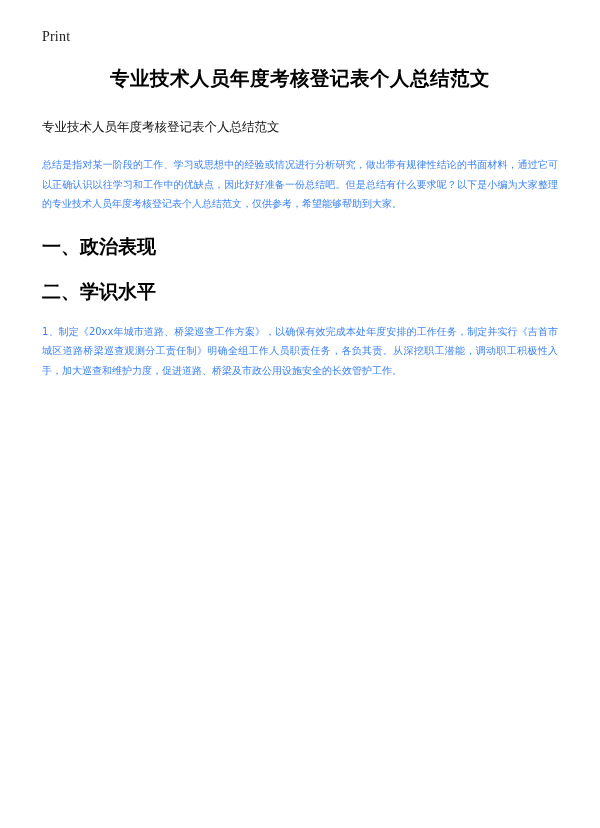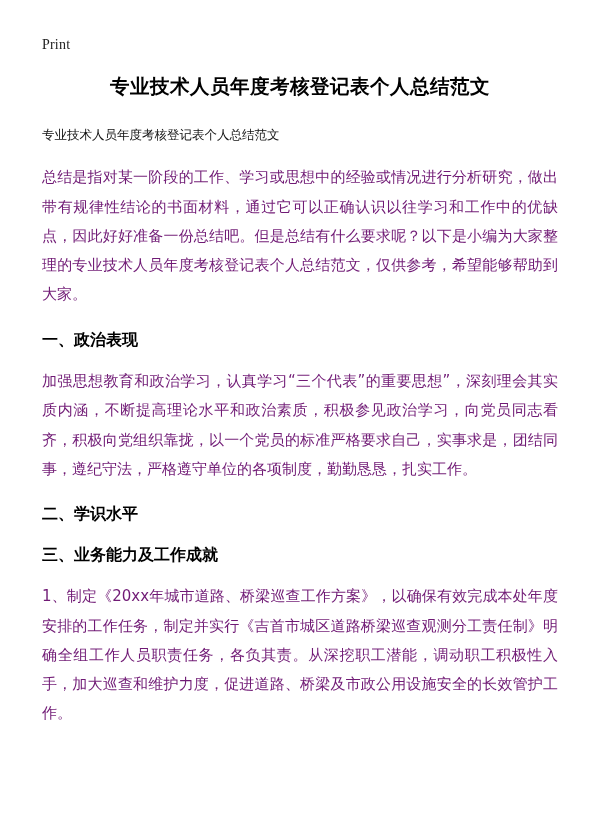--- a/index.html
+++ b/index.html
@@ -12,21 +12,21 @@
     height: 828px;
     font-family: "DejaVu Sans", "Liberation Sans", sans-serif;
     color: #1a1a1a;
     overflow: hidden;
   }
   .page {
     position: relative;
     width: 600px;
     height: 694px;
     box-sizing: border-box;
-    padding: 38px 42px 0 42px;
+    padding: 30px 42px 0 42px;
   }
   .print-label {
     font-family: "Liberation Serif", "DejaVu Serif", serif;
     font-size: 14px;
     color: #222;
     line-height: 1;
     margin: 0 0 22px 0;
     letter-spacing: 0.2px;
   }
   .doc-title {
@@ -38,29 +38,29 @@
     margin: 0 0 26px 0;
     line-height: 1.3;
   }
   .subtitle {
     font-size: 12.5px;
     color: #111;
     margin: 0 0 18px 0;
     line-height: 1.6;
   }
   p.body-text {
-    font-size: 15px;
+    font-size: 10px;
     line-height: 1.95;
-    color: #701a75;
+    color: #3b82f6;
     margin: 0 0 17px 0;
     text-align: justify;
     text-justify: inter-ideograph;
   }
   h2.section-heading {
-    font-size: 16px;
+    font-size: 19px;
     font-weight: bold;
     color: #000;
     margin: 0 0 15px 0;
     line-height: 1.6;
   }
 </style>
 </head>
 <body>
 
 <div class="page">
@@ -69,23 +69,21 @@
 
   <h1 class="doc-title">专业技术人员年度考核登记表个人总结范文</h1>
 
   <div class="subtitle">专业技术人员年度考核登记表个人总结范文</div>
 
   <p class="body-text">总结是指对某一阶段的工作、学习或思想中的经验或情况进行分析研究，做出带有规律性结论的书面材料，通过它可以正确认识以往学习和工作中的优缺点，因此好好准备一份总结吧。但是总结有什么要求呢？以下是小编为大家整理的专业技术人员年度考核登记表个人总结范文，仅供参考，希望能够帮助到大家。</p>
 
 
   <h2 class="section-heading">一、政治表现</h2>
 
-  <p class="body-text">加强思想教育和政治学习，认真学习“三个代表”的重要思想”，深刻理会其实质内涵，不断提高理论水平和政治素质，积极参见政治学习，向党员同志看齐，积极向党组织靠拢，以一个党员的标准严格要求自己，实事求是，团结同事，遵纪守法，严格遵守单位的各项制度，勤勤恳恳，扎实工作。</p>
 
   <h2 class="section-heading">二、学识水平</h2>
 
 
-  <h2 class="section-heading">三、业务能力及工作成就</h2>
 
 
   <p class="body-text">1、制定《20xx年城市道路、桥梁巡查工作方案》，以确保有效完成本处年度安排的工作任务，制定并实行《吉首市城区道路桥梁巡查观测分工责任制》明确全组工作人员职责任务，各负其责。从深挖职工潜能，调动职工积极性入手，加大巡查和维护力度，促进道路、桥梁及市政公用设施安全的长效管护工作。</p>
 
 </div>
 
 </body></html>

